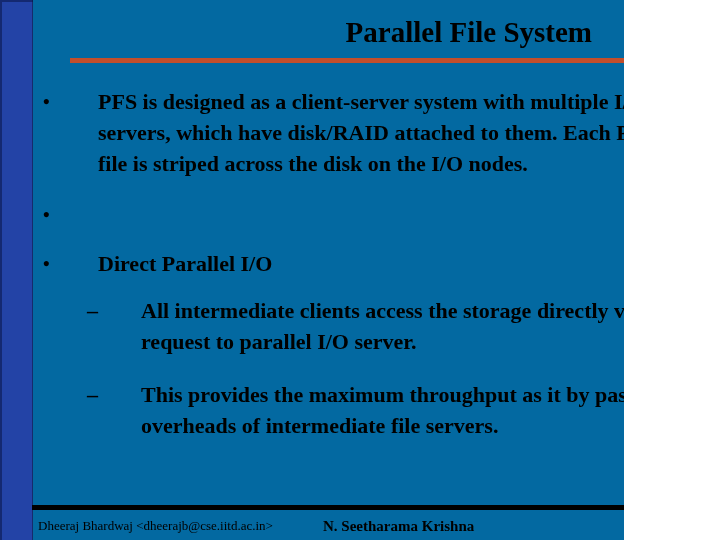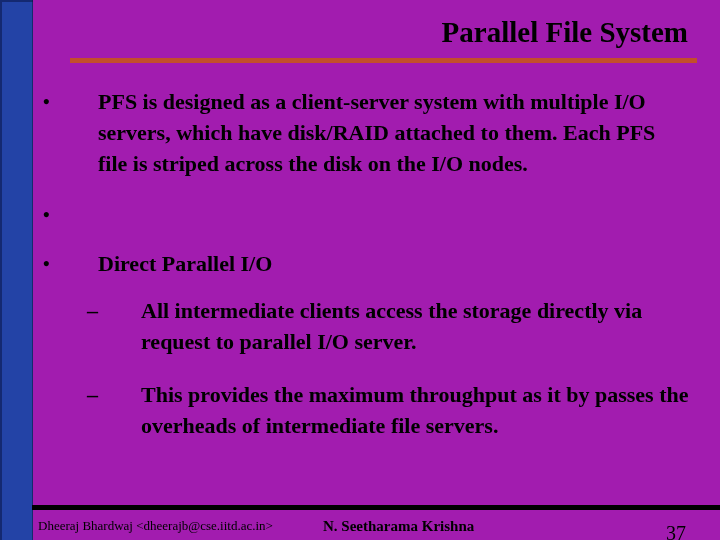--- a/index.html
+++ b/index.html
@@ -1,22 +1,22 @@
 <!DOCTYPE html>
 <html style="--bar-blue: #2343A6; --rule-red: #C34E2B;"><head>
 <meta charset="utf-8">
 <style>
   html, body { margin: 0; padding: 0; }
   body { width: 720px; height: 540px; background: #fff; }
 
   .slide {
     position: relative;
-    width: 720px;
+    width: 624px;
     height: 540px;
-    background: #a21caf;
+    background: #0369a1;
     overflow: hidden;
     font-family: "Liberation Serif", serif;
     color: #000;
   }
 
   .accent-bar {
     position: absolute;
     left: 0; top: 0;
     width: 33px; height: 540px;
     background: var(--bar-blue, #2343A6);

